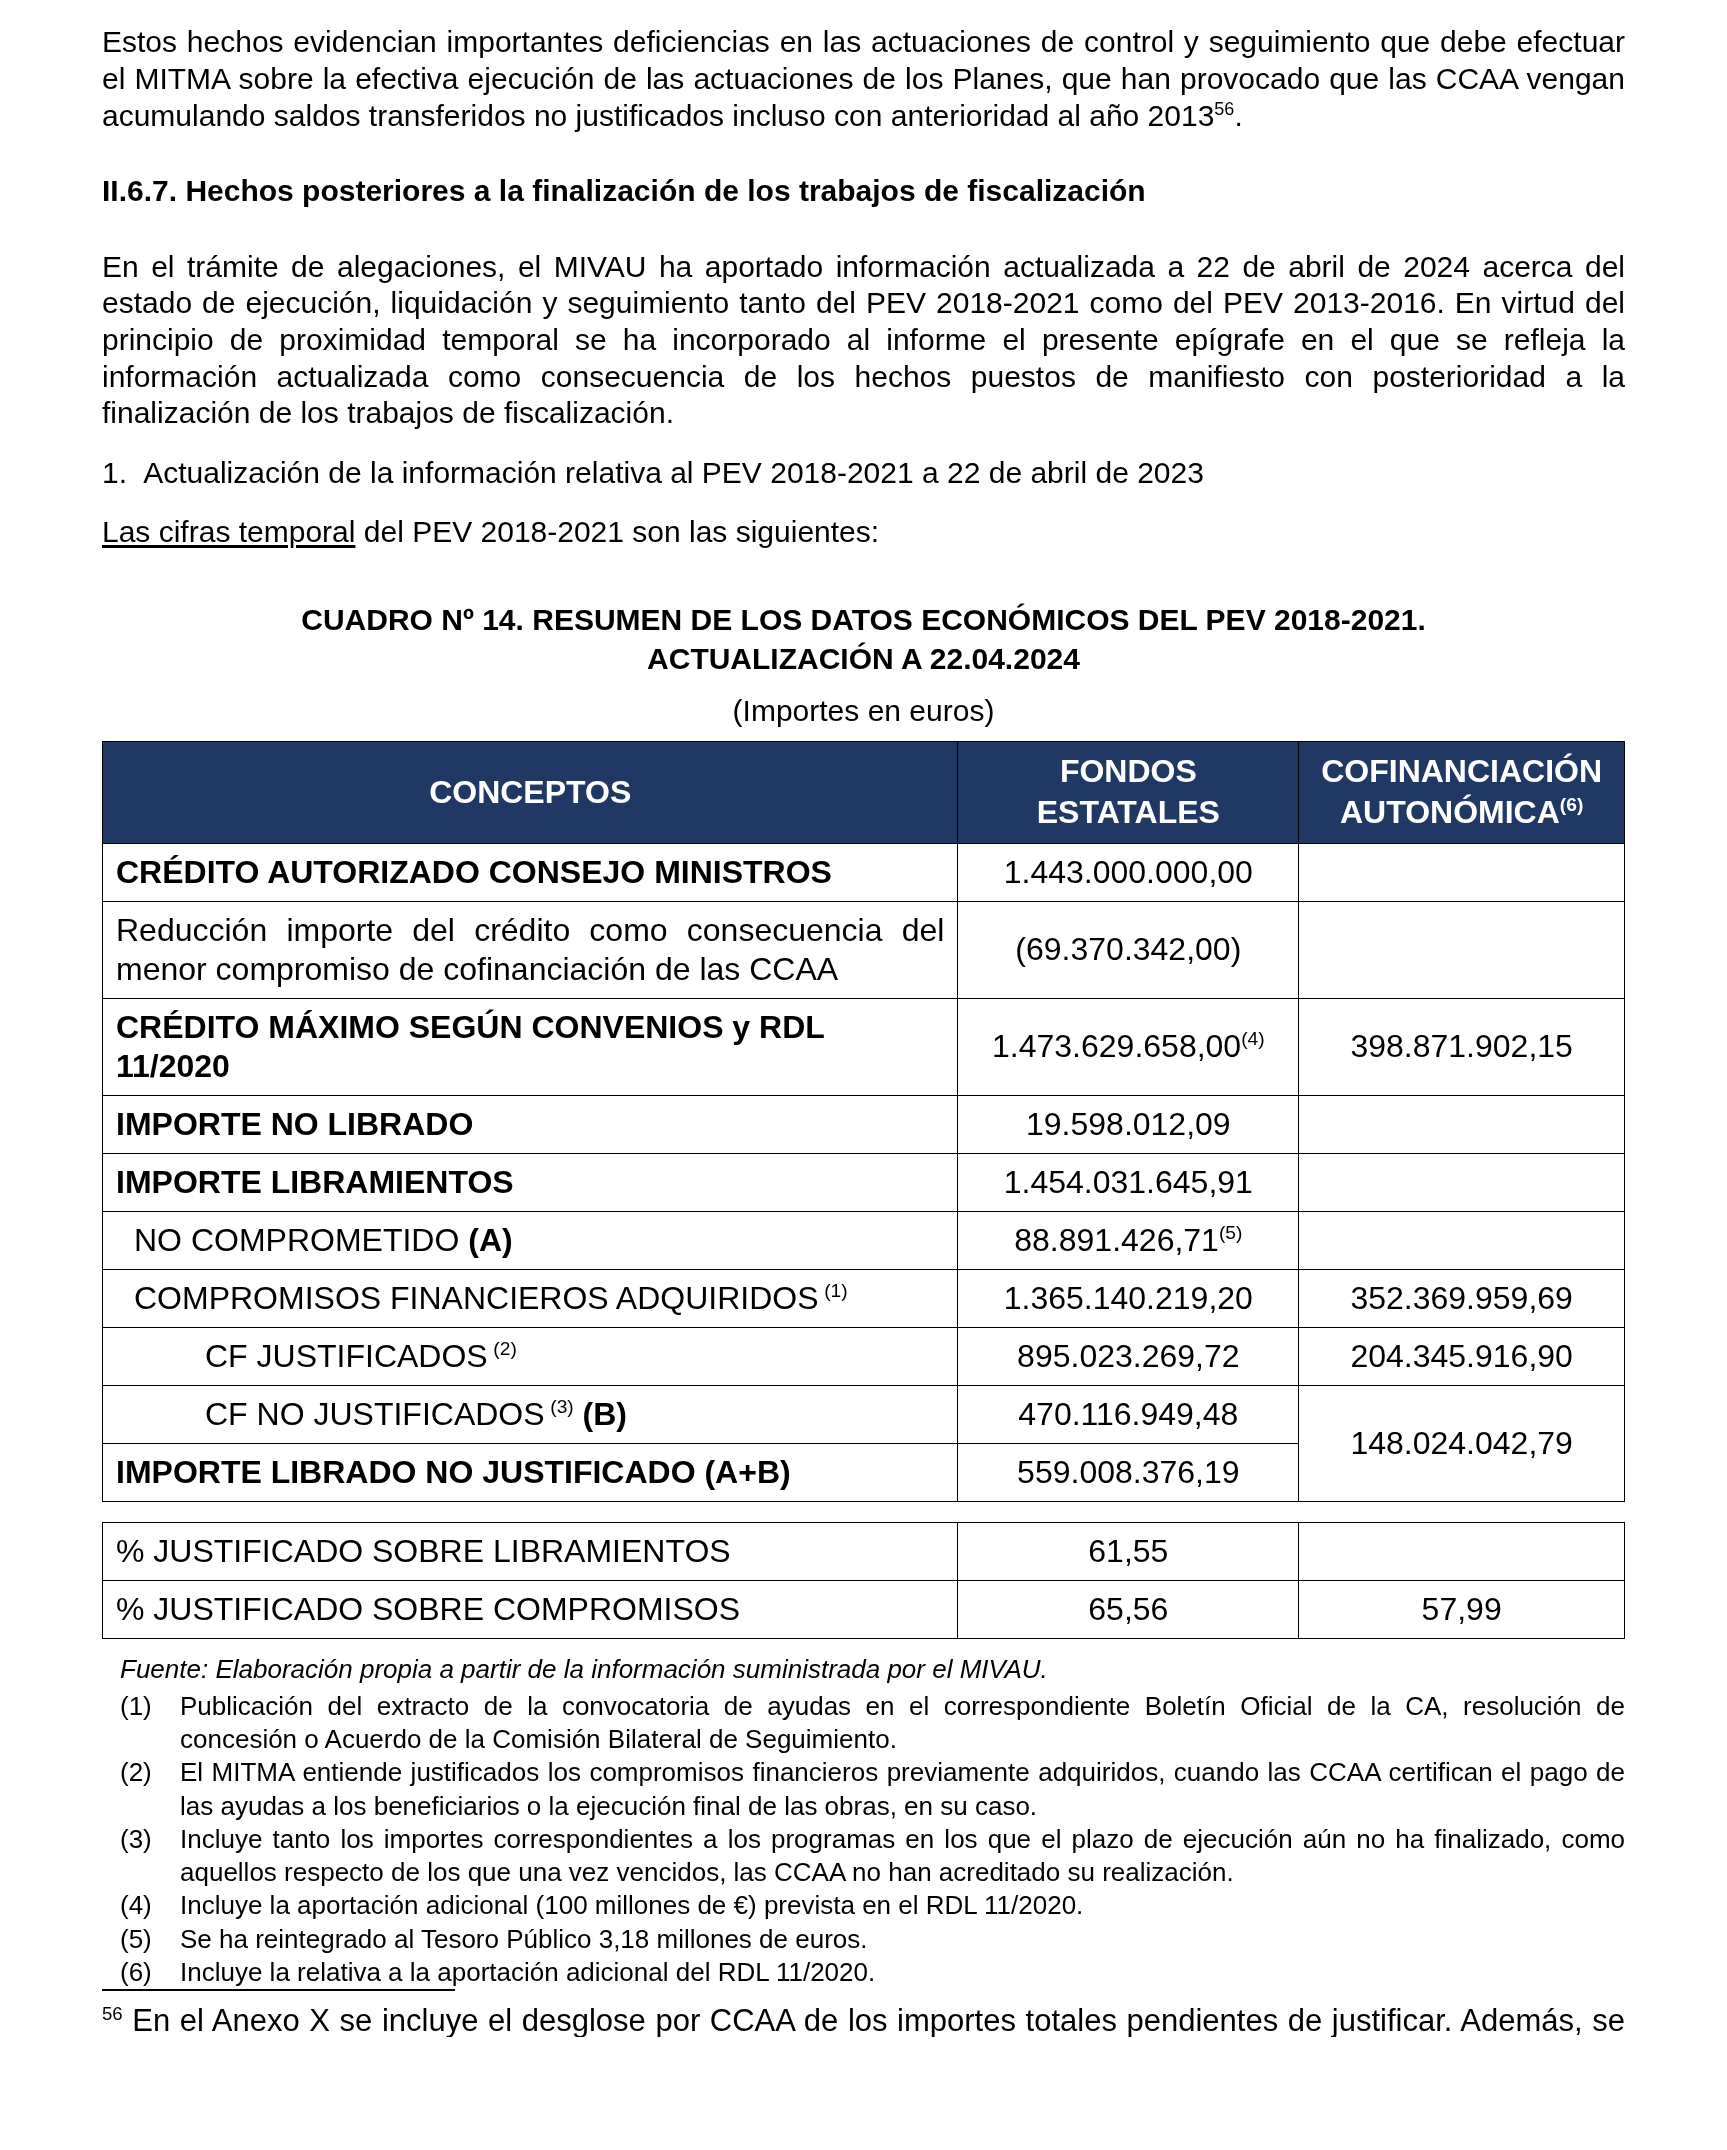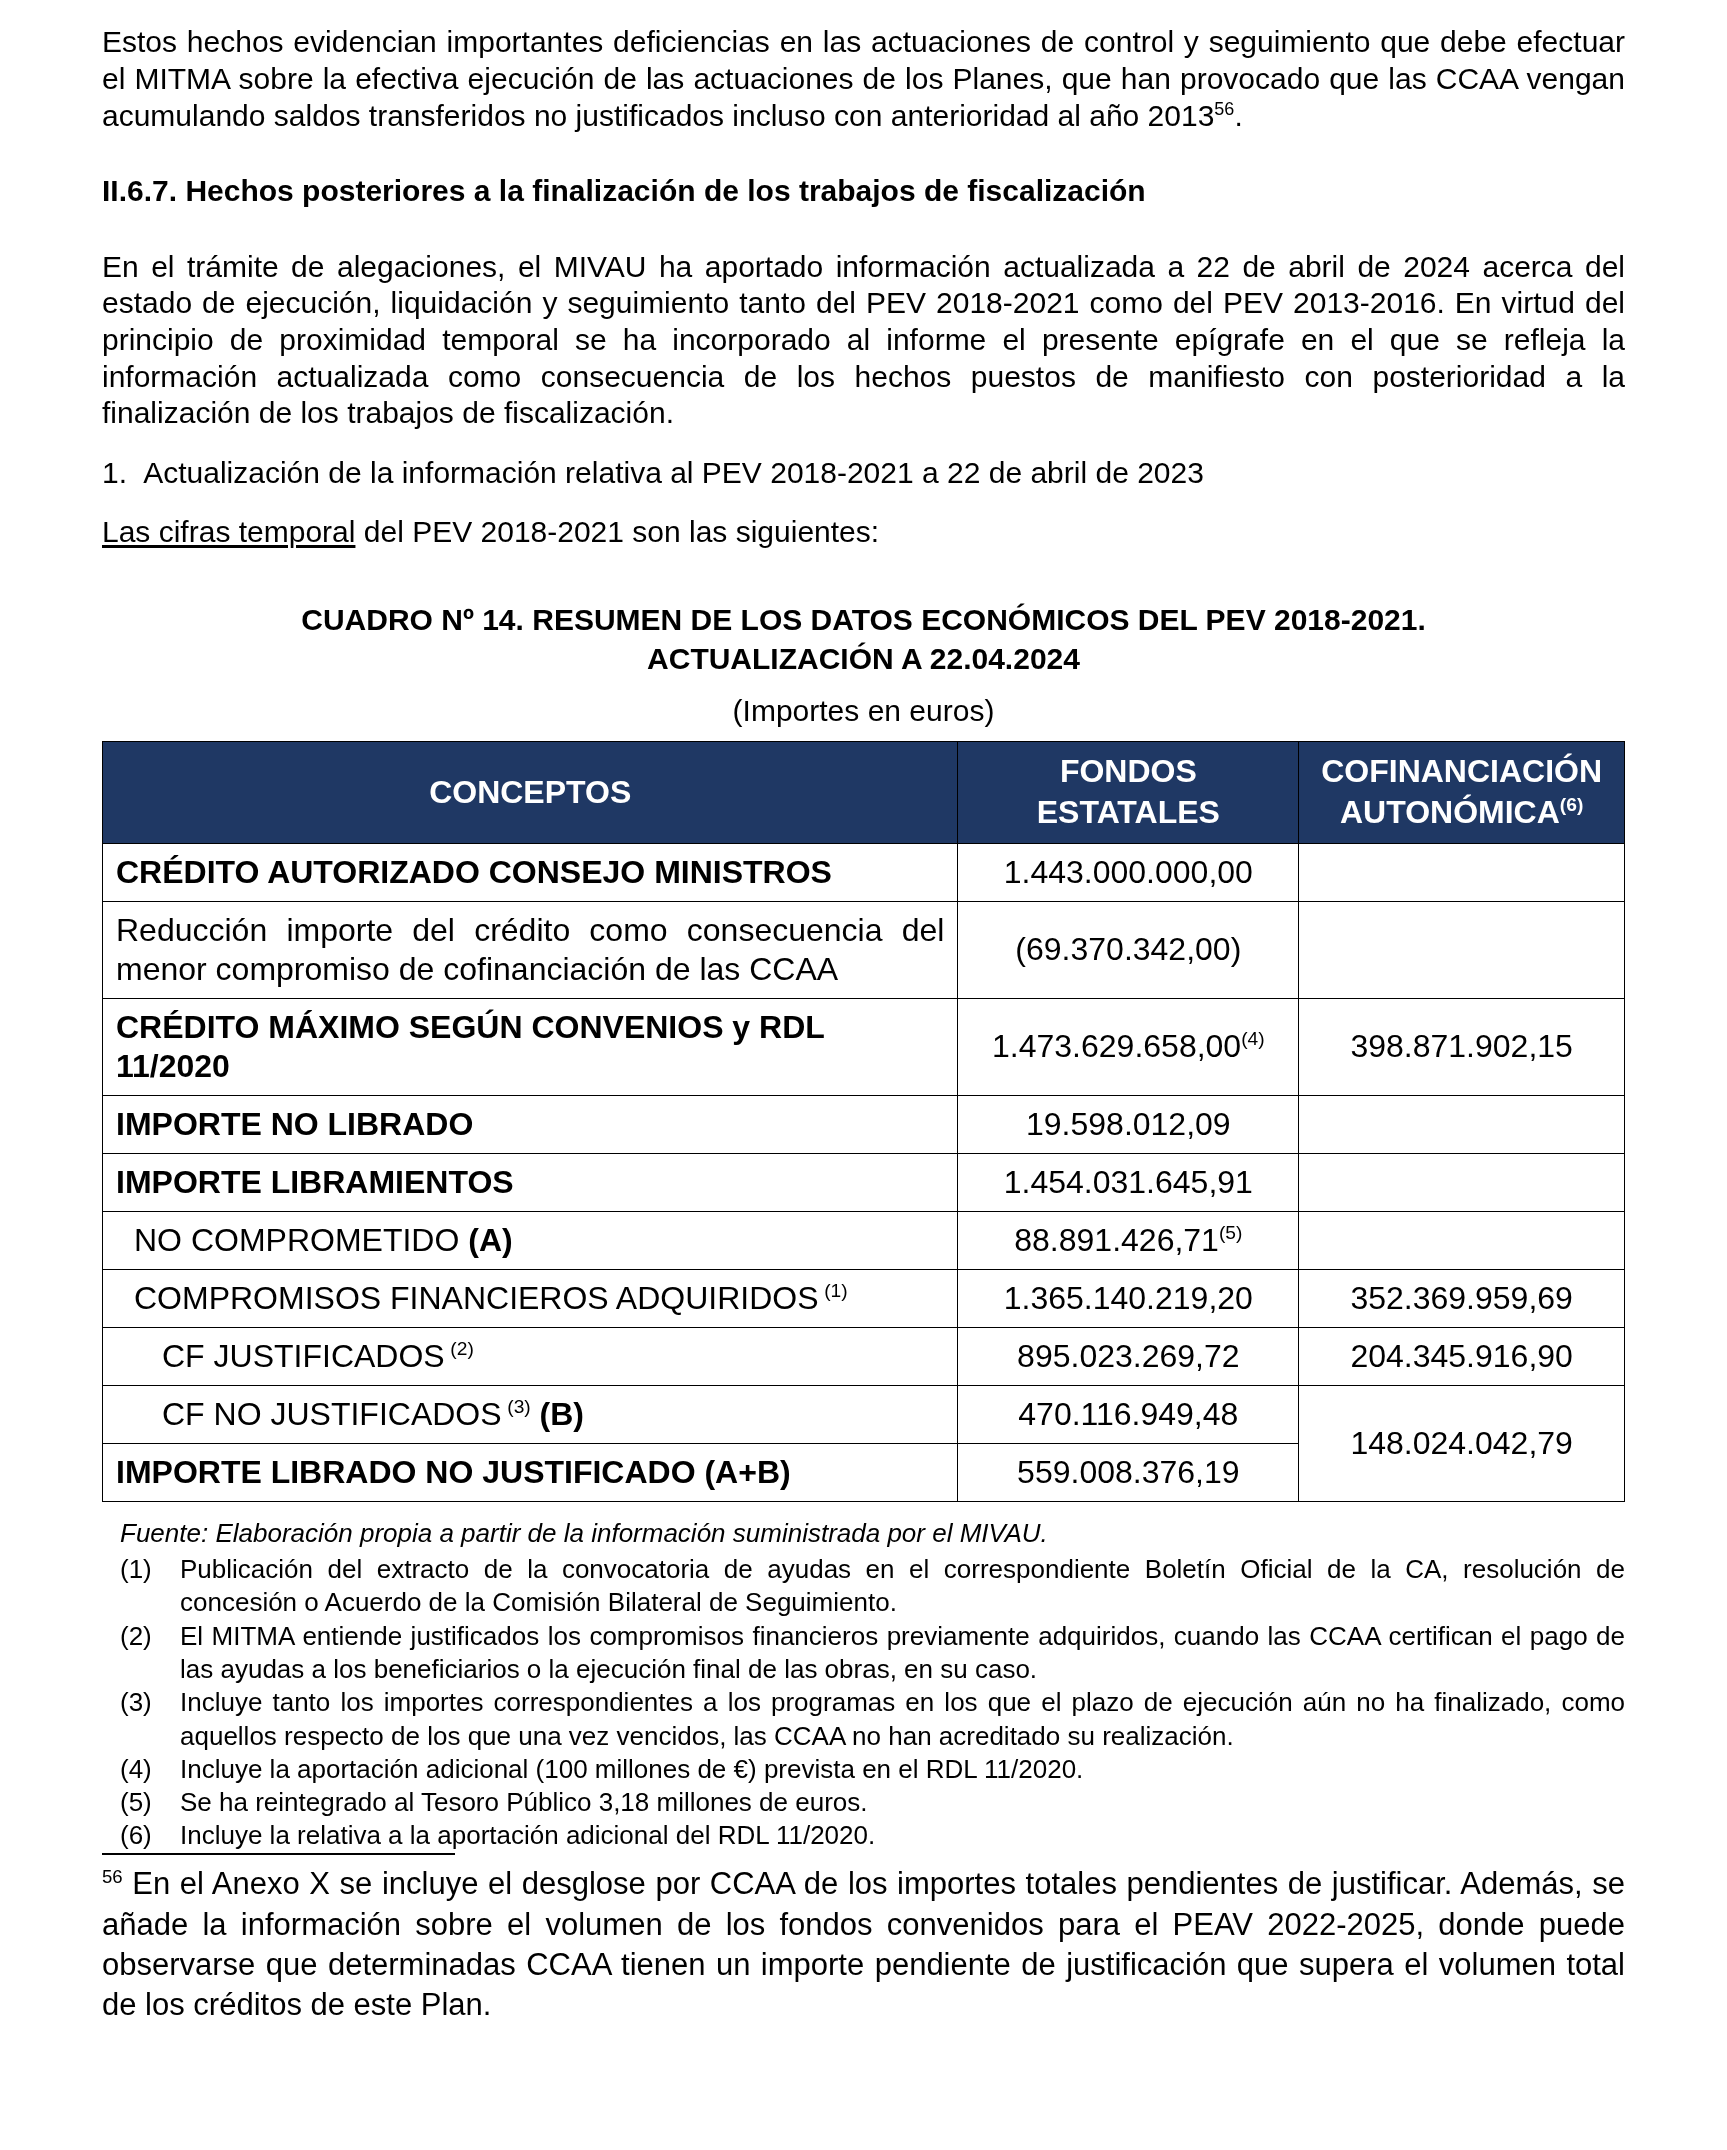--- a/index.html
+++ b/index.html
@@ -36,21 +36,21 @@
   thead th {
     background: var(--header-bg, #1f3864);
     color: var(--header-text, #ffffff);
     font-weight:bold; text-align:center; vertical-align:middle;
     padding:9.7px 11.4px; line-height:1.28;
   }
   td { padding:9px 13px; vertical-align:middle; }
   td.c-label { text-align:left; }
   td.c-num { text-align:center; }
   td.indent1 { padding-left:31px; }
-  td.indent2 { padding-left:59px; }
+  td.indent2 { padding-left:102px; }
   td.justify-cell { text-align:justify; }
   td.c-label sup { margin-left:5.7px; }
 
   .pct-table { margin-top:19.5px; }
 
   .notes { margin-top:14.6px; padding-left:18px; font-size:26px; line-height:1.28; }
   .fuente { margin-bottom:3.2px;font-style:italic; }
   .note-item { display:flex; }
   .note-num { flex:0 0 60px; }
   .note-text { flex:1 1 auto; text-align:justify; }
@@ -142,20 +142,39 @@
         <td class="c-num">470.116.949,48</td>
         <td class="c-num" rowspan="2">148.024.042,79</td>
       </tr>
       <tr>
         <td class="c-label bold">IMPORTE LIBRADO NO JUSTIFICADO (A+B)</td>
         <td class="c-num">559.008.376,19</td>
       </tr>
     </tbody>
   </table>
 
+  <table class="pct-table">
+    <colgroup>
+      <col style="width:56.2%">
+      <col style="width:22.4%">
+      <col style="width:21.4%">
+    </colgroup>
+    <tbody>
+      <tr>
+        <td class="c-label">% JUSTIFICADO SOBRE LIBRAMIENTOS</td>
+        <td class="c-num">61,55</td>
+        <td class="c-num"></td>
+      </tr>
+      <tr>
+        <td class="c-label">% JUSTIFICADO SOBRE COMPROMISOS</td>
+        <td class="c-num">65,56</td>
+        <td class="c-num">57,99</td>
+      </tr>
+    </tbody>
+  </table>
 
   <div class="notes">
     <div class="fuente">Fuente: Elaboración propia a partir de la información suministrada por el MIVAU.</div>
     <div class="note-item">
       <span class="note-num">(1)</span>
       <span class="note-text">Publicación del extracto de la convocatoria de ayudas en el correspondiente Boletín Oficial de la CA, resolución de concesión o Acuerdo de la Comisión Bilateral de Seguimiento.</span>
     </div>
     <div class="note-item">
       <span class="note-num">(2)</span>
       <span class="note-text">El MITMA entiende justificados los compromisos financieros previamente adquiridos, cuando las CCAA certifican el pago de las ayudas a los beneficiarios o la ejecución final de las obras, en su caso.</span>

